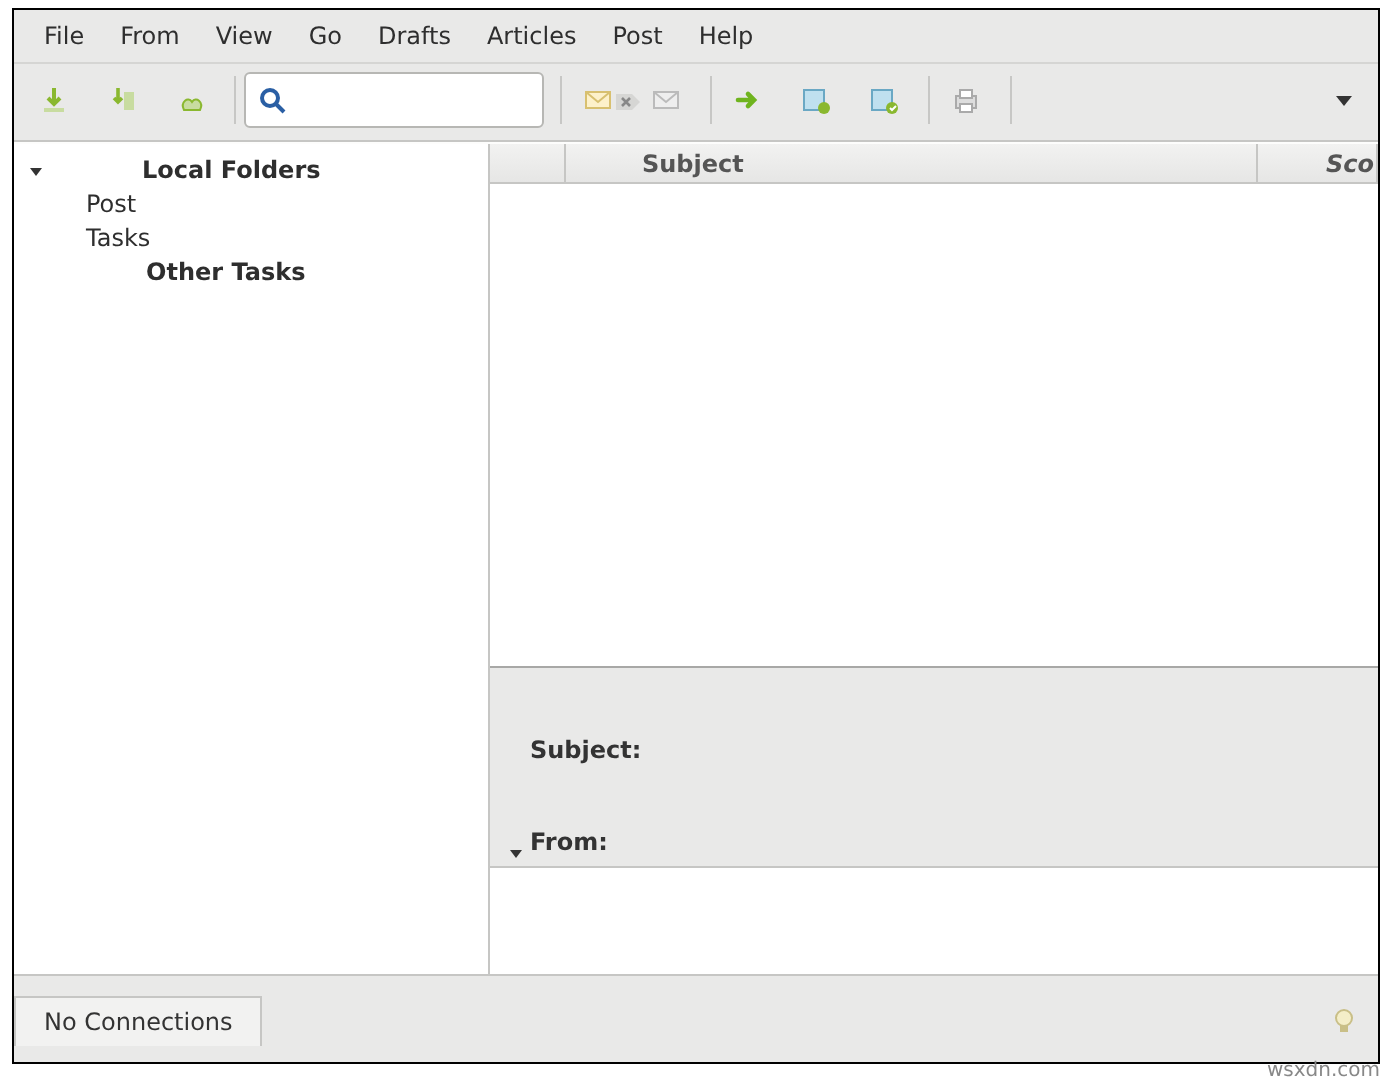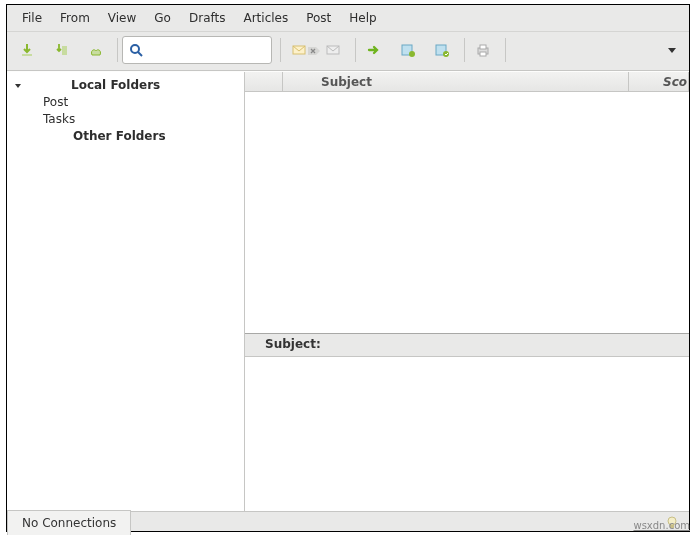--- a/index.html
+++ b/index.html
@@ -90,43 +90,43 @@
     padding:0 8px;
   }
   .th-flag   { width:38px; }
   .th-subject{ flex:1; }
   .th-score  { width:30px; padding:0 4px; overflow:hidden;font-style:italic; }
   .thread-body { flex:1; background:#fff; }
   .msg-header {
     background:#e9e9e8; border-bottom:1px solid #c6c6c4;
     padding:3px 8px 4px 8px; font-weight:bold; color:#333;
   }
-  .mh-row { display:flex; align-items:flex-end; line-height:15px; }
+  .mh-row { display:flex; align-items:flex-end; line-height:15px;margin-top:31px; }
   .mh-caret { width:10px; display:inline-flex; justify-content:center; margin-right:2px; }
   .mh-indent { width:10px; margin-right:2px; }
   .msg-body { flex:1; background:#fff; }
 
   
   .statusbar {
-    height:20px; display:flex; align-items:center;
+    height:44px; display:flex; align-items:center;
     background:#e9e9e8; border-top:1px solid #c6c6c4;
     padding:0 8px 0 0;
   }
   .status-tab {
     border:1px solid #c6c6c4; border-bottom:0;
     padding:5px 14px 5px 14px; margin-top:2px;
     background:#f2f2f1; color:#333;
   }
   .status-tab + .status-tab { border-left:0; }
   .status-spacer { flex:1; }
   .bulb { width:18px; height:18px; display:flex; align-items:center; justify-content:center; }
 
   .watermark {
-    position:absolute; bottom:14px; right:10px;
-    font-size:10px; color:#888;text-decoration:underline;
+    position:absolute; bottom:4px; right:10px;
+    font-size:10px; color:#888;
   }
 
   
   .caret-down {
     width:0;height:0;border-left:4px solid transparent;
     border-right:4px solid transparent;border-top:5px solid #333;
     display:inline-block;
   }
   .caret-down-sm {
     width:0;height:0;border-left:3px solid transparent;
@@ -236,40 +236,46 @@
           </span>
         <span class="tree-label tree-bold">Local Folders</span>
       </div>
       <div class="tree-row tree-child">
         <span class="tree-label">Post</span>
       </div>
       <div class="tree-row tree-child">
         <span class="tree-label">Tasks</span>
       </div>
       <div class="tree-row tree-sub">
-        <span class="tree-label tree-bold">Other Folders</span>
+        <span class="tree-label tree-bold">Other Tasks</span>
       </div>
     </div>
 
     <div class="right-pane">
 
       <div class="thread-panel">
         <div class="thread-header">
           <div class="th-col th-flag"></div>
           <div class="th-col th-subject">Subject</div>
           <div class="th-col th-score">Sco</div>
         </div>
         <div class="thread-body"></div>
       </div>
 
       <div class="msg-header">
         <div class="mh-row">
           <span class="mh-indent"></span>
           <span>Subject:</span>
         </div>
+        <div class="mh-row">
+          <span class="mh-caret">
+              <span class="caret-down-sm"></span>
+            </span>
+          <span>From:</span>
+        </div>
       </div>
 
       <div class="msg-body"></div>
 
     </div>
   </div>
 
   <div class="statusbar">
     <div class="status-tab">No Connections</div>
     <div class="status-spacer"></div>

